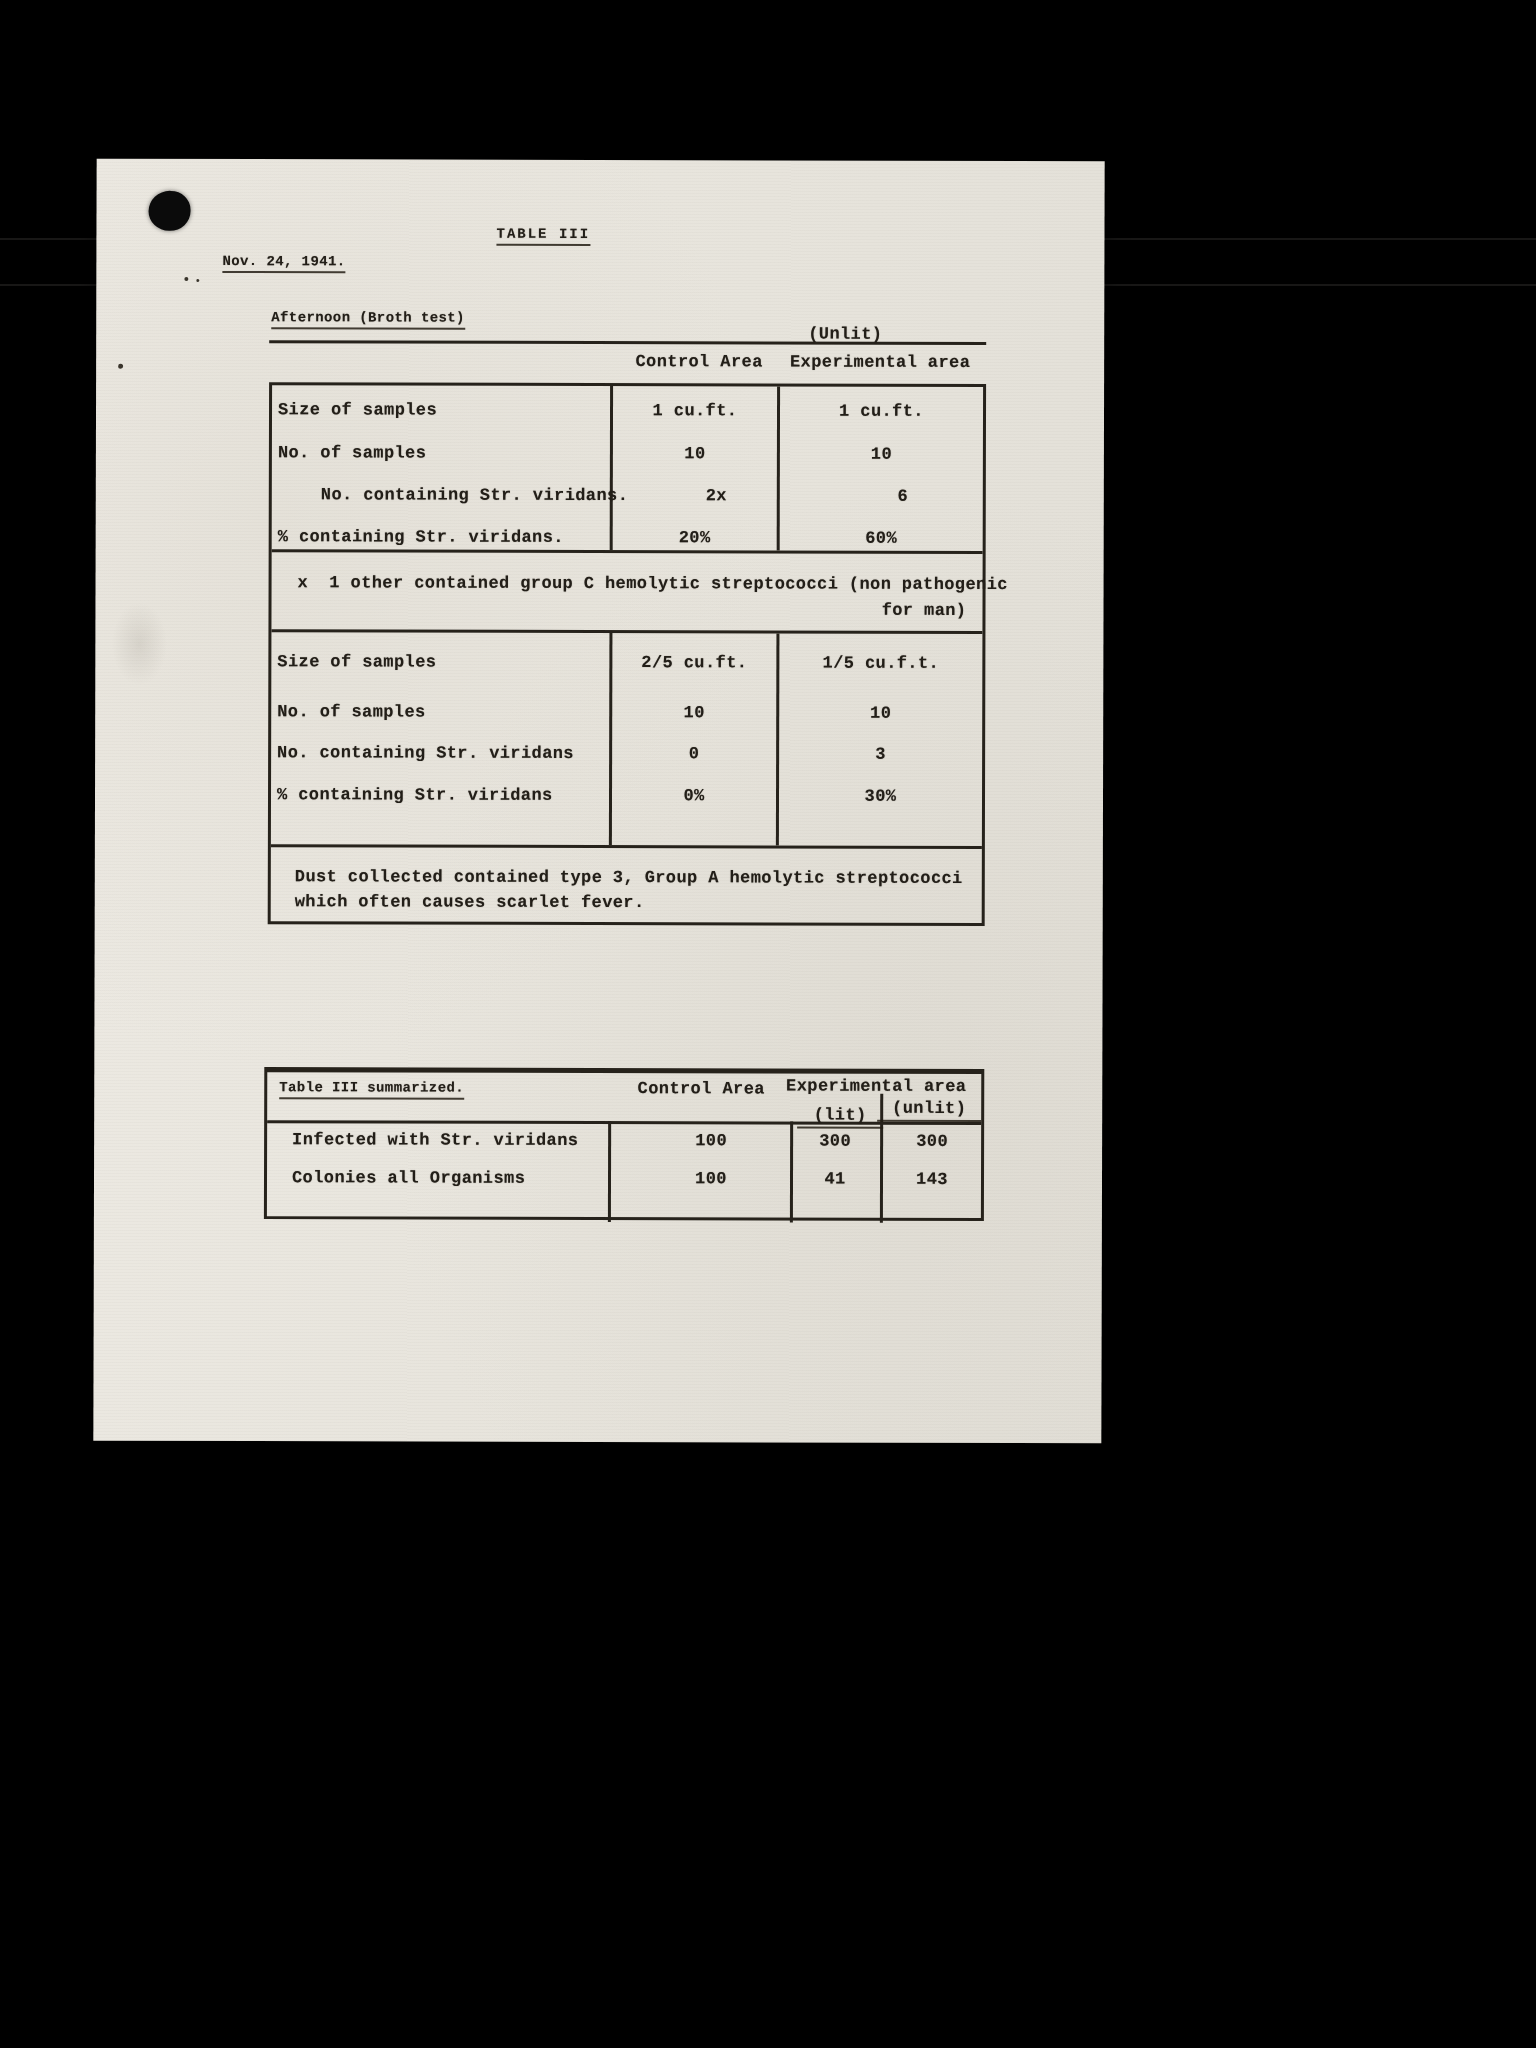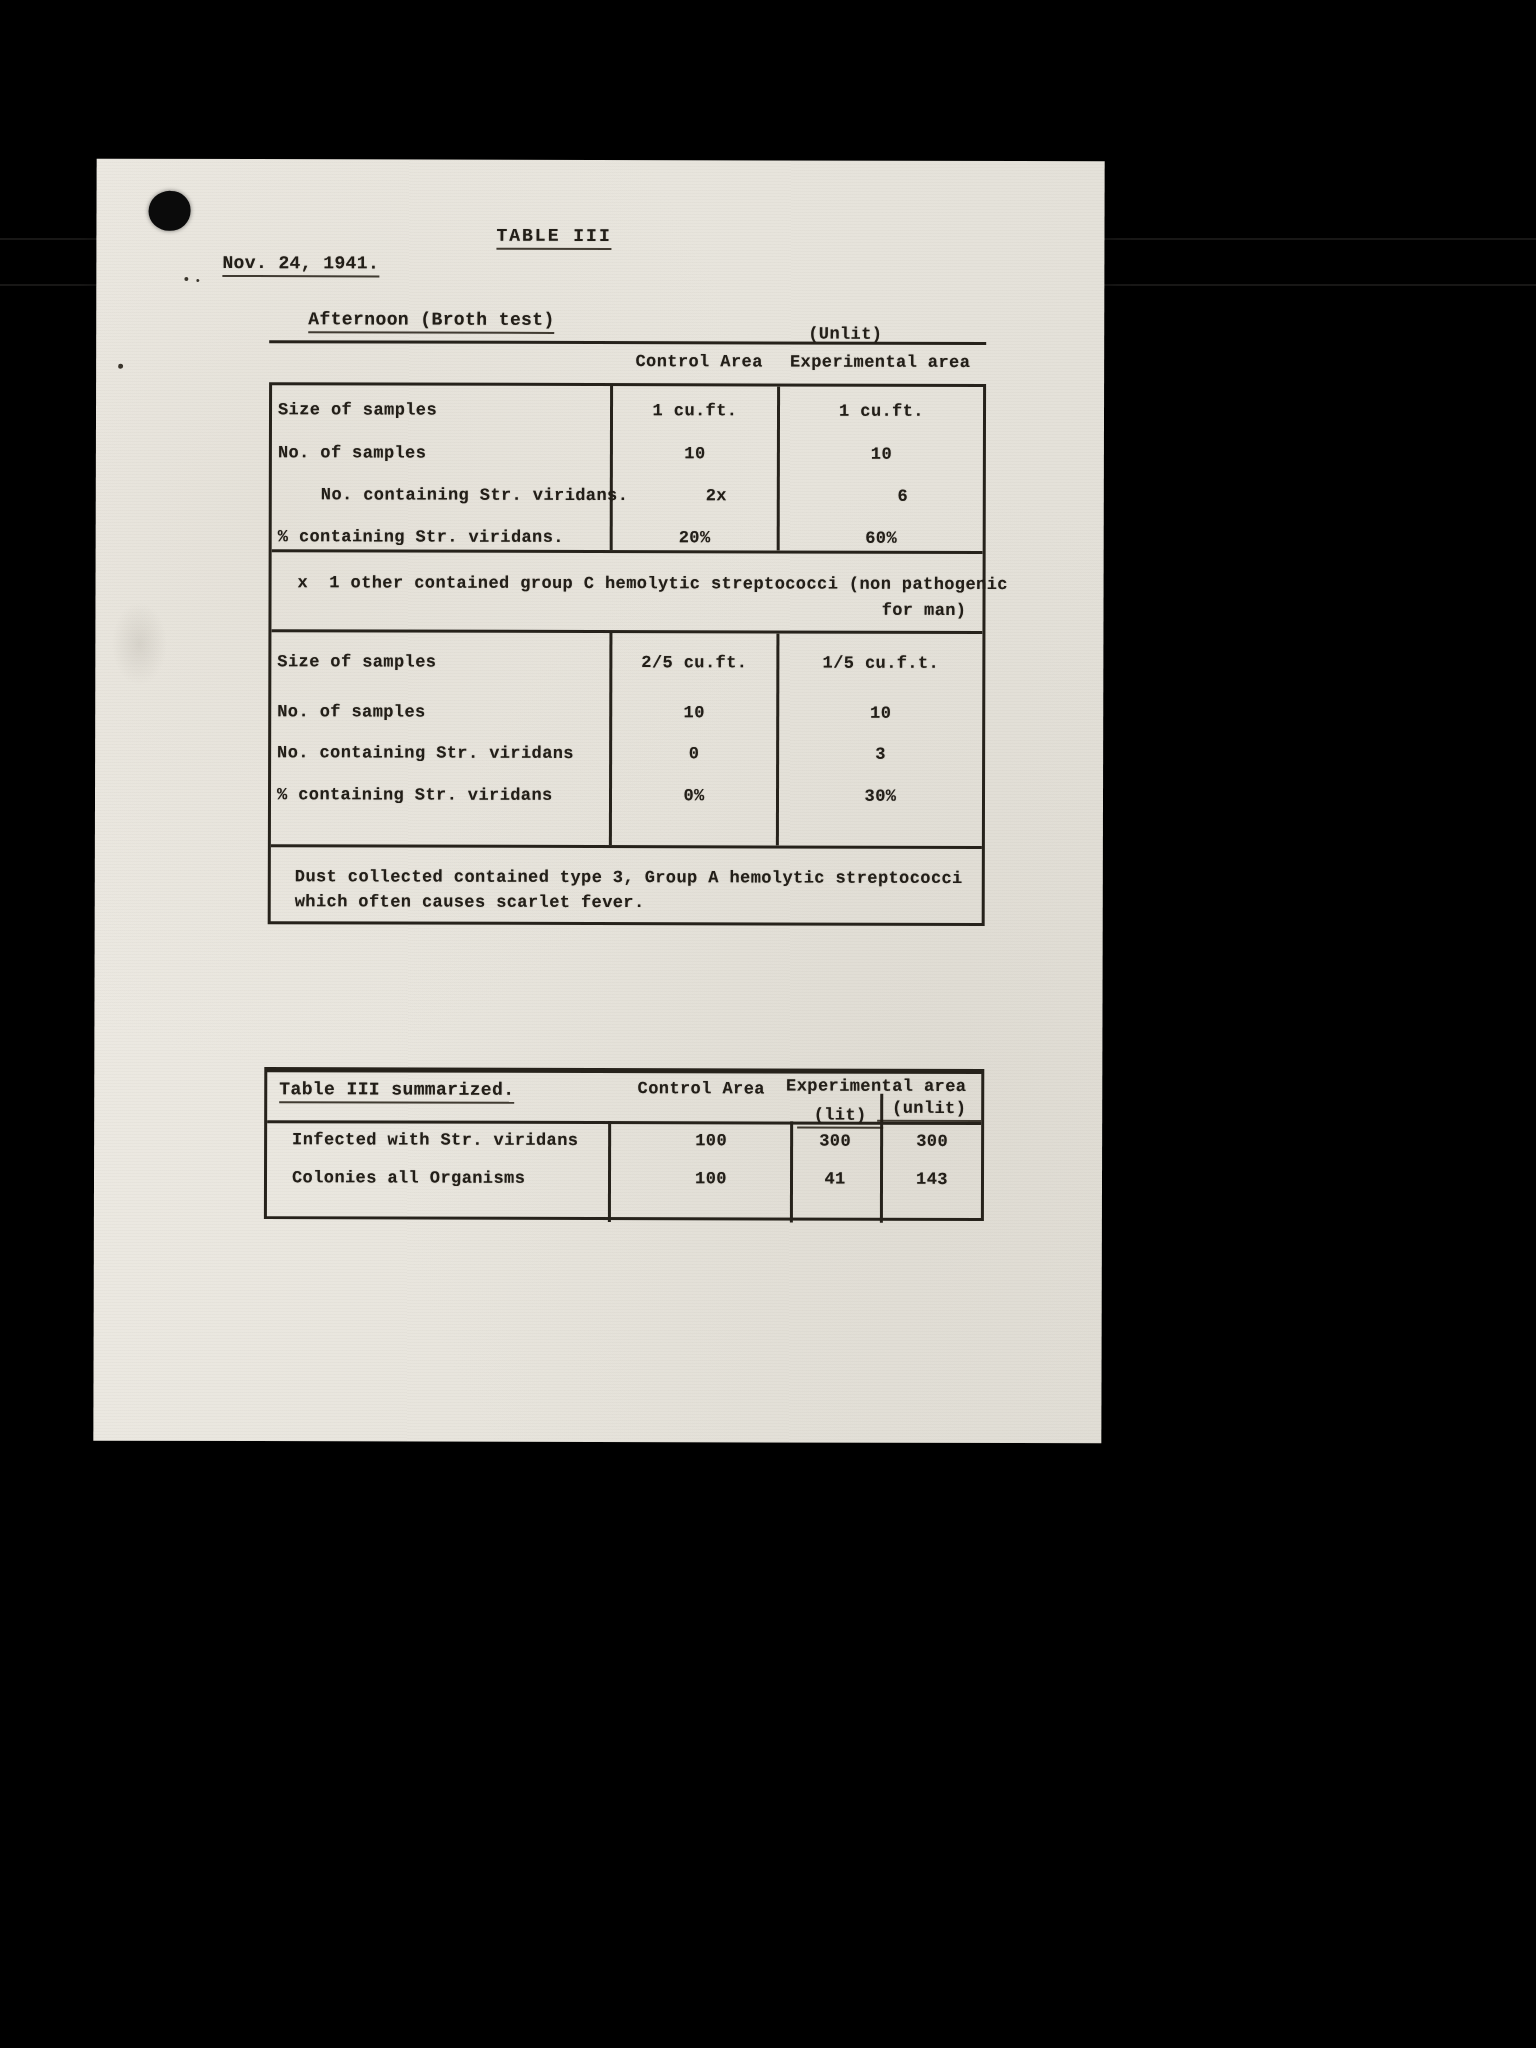--- a/index.html
+++ b/index.html
@@ -40,28 +40,28 @@
   .speck { position:absolute; background:#3a352c; border-radius:50%; }
   .sp1 { left:22px; top:205px; width:5px; height:5px; }
   .sp2 { left:88px; top:118px; width:4px; height:4px; }
   .sp3 { left:100px; top:120px; width:3px; height:3px; }
 
   .t {
     position:absolute; font-weight:700; font-size:17px; letter-spacing:.4px;
     text-shadow:0 0 1px rgba(35,28,18,.45);
     white-space:nowrap;
   }
-  .big { font-size:18px; }
+  .big { font-size:14px; }
   .u { border-bottom:2px solid rgba(35,29,20,.85); padding-bottom:2px; }
   .ctr { text-align:center; }
   .pre { white-space:pre; }
 
   .page-title { left:400px; top:66px; letter-spacing:2px; }
   .date-heading { left:126px; top:94px; }
-  .section-heading { left:175px; top:150px;margin-left:37px; }
+  .section-heading { left:175px; top:150px; }
 
   .rule { position:absolute; left:173px; top:181px; width:717px; height:3px; background:#26221b; }
   .unlit-label { left:712px; top:164px; }
   .col-head-control { left:513px; top:192px; width:180px; }
   .col-head-exp { left:673px; top:192px; width:222px; }
 
   
   .tbl1 { position:absolute; left:173px; top:223px; width:717px; height:542px; border:3px solid #26221b; }
   .line { position:absolute; background:#26221b; }
   .h1 { left:0; top:164px; width:711px; height:3px; }

